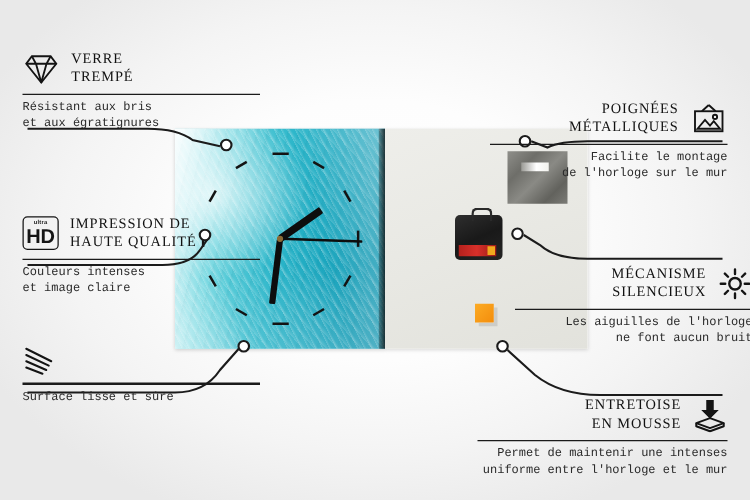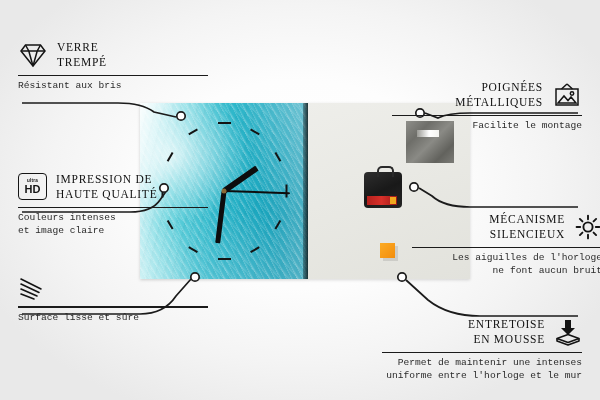--- a/index.html
+++ b/index.html
@@ -98,21 +98,21 @@
     font-family:Liberation Mono, monospace;
     font-size:9.6px;color:#2a2a2a;line-height:1.34;
   }
   .ic{flex:0 0 auto;display:block;}
   .hdbox{
     width:27px;height:25px;border:1.6px solid #151515;border-radius:4px;
     display:flex;flex-direction:column;align-items:center;justify-content:center;
     line-height:1;
   }
   .hd-ultra{font-family:"Liberation Sans",sans-serif;font-size:4.6px;font-weight:bold;color:#151515;letter-spacing:.2px;}
-  .hd-big{font-family:"Liberation Sans",sans-serif;font-size:11px;font-weight:bold;color:#151515;margin-top:1px;}
+  .hd-big{font-family:"Liberation Sans",sans-serif;font-size:16px;font-weight:bold;color:#151515;margin-top:1px;}
 </style>
 </head>
 <body>
 
 <div id="stage">
 
   <div id="product">
 
     <div class="clock-panel">
       <div class="sheen"></div>
@@ -174,20 +174,21 @@
         </g>
       </svg>
       <div class="feat-title">
         <div>VERRE</div>
         <div>TREMPÉ</div>
       </div>
     </div>
     <div class="feat-rule"></div>
     <div class="feat-desc">
       <div>Résistant aux bris</div>
+      <div>et aux égratignures</div>
     </div>
   </div>
 
   <div class="feat left" style="left:18px;top:172px;">
     <div class="feat-head">
       <div class="hdbox ic">
         <span class="hd-ultra">ultra</span>
         <span class="hd-big">HD</span>
       </div>
       <div class="feat-title">
@@ -230,20 +231,21 @@
         </g>
       </svg>
       <div class="feat-title">
         <div>POIGNÉES</div>
         <div>MÉTALLIQUES</div>
       </div>
     </div>
     <div class="feat-rule"></div>
     <div class="feat-desc">
       <div>Facilite le montage</div>
+      <div>de l'horloge sur le mur</div>
     </div>
   </div>
 
   <div class="feat right" style="left:412px;top:172px;">
     <div class="feat-head">
       <svg class="ic" width="28" height="28" viewBox="0 0 28 28">
         <g fill="none" stroke="#141414" stroke-width="1.9" stroke-linecap="round">
           <circle cx="14" cy="14" r="4.6"></circle>
           <path d="M14,2.6 L14,6.2 M14,21.8 L14,25.4 M2.6,14 L6.2,14 M21.8,14 L25.4,14
                    M5.9,5.9 L8.4,8.4 M19.6,19.6 L22.1,22.1 M5.9,22.1 L8.4,19.6 M19.6,8.4 L22.1,5.9"></path>

